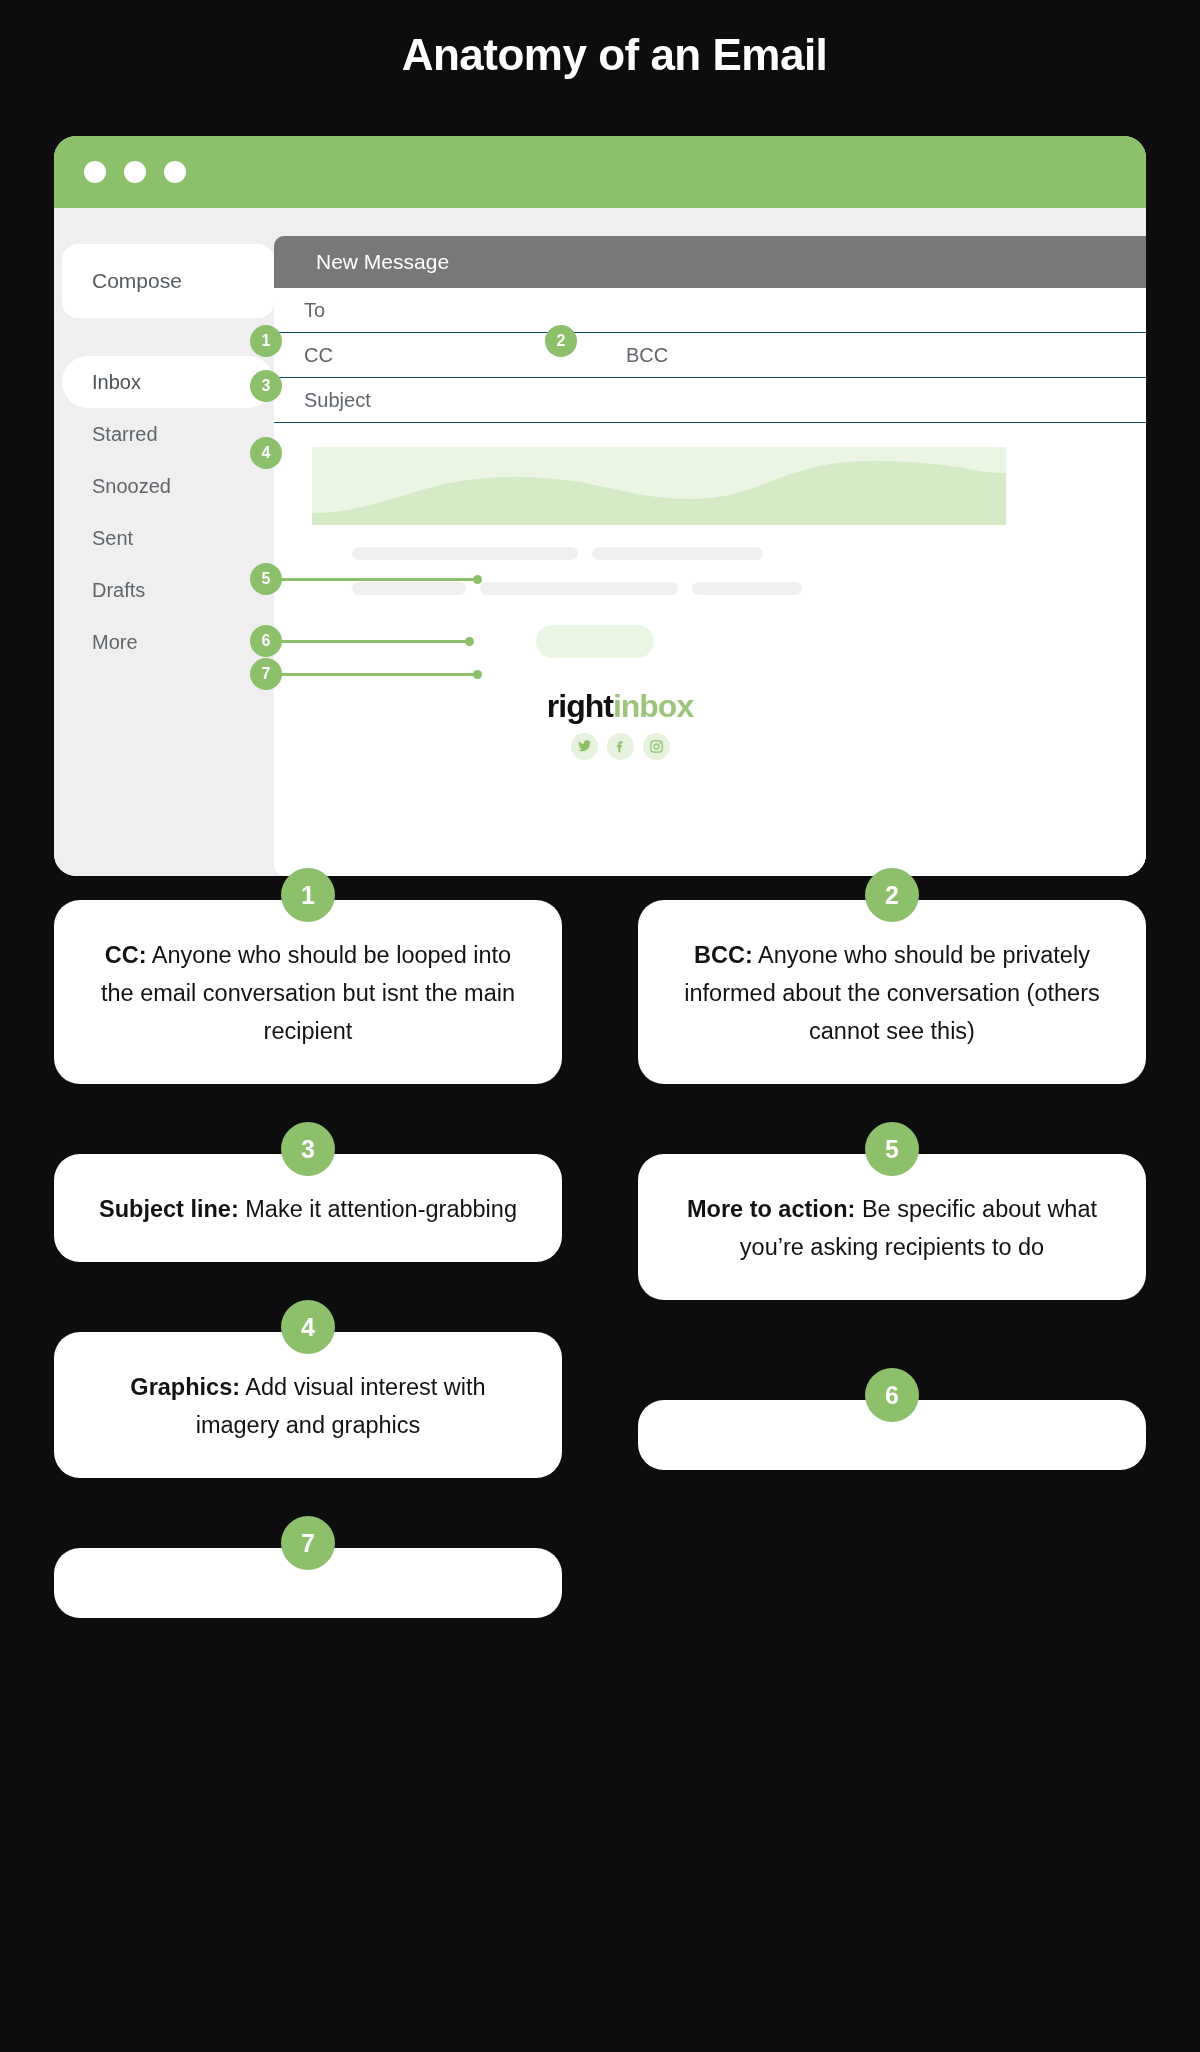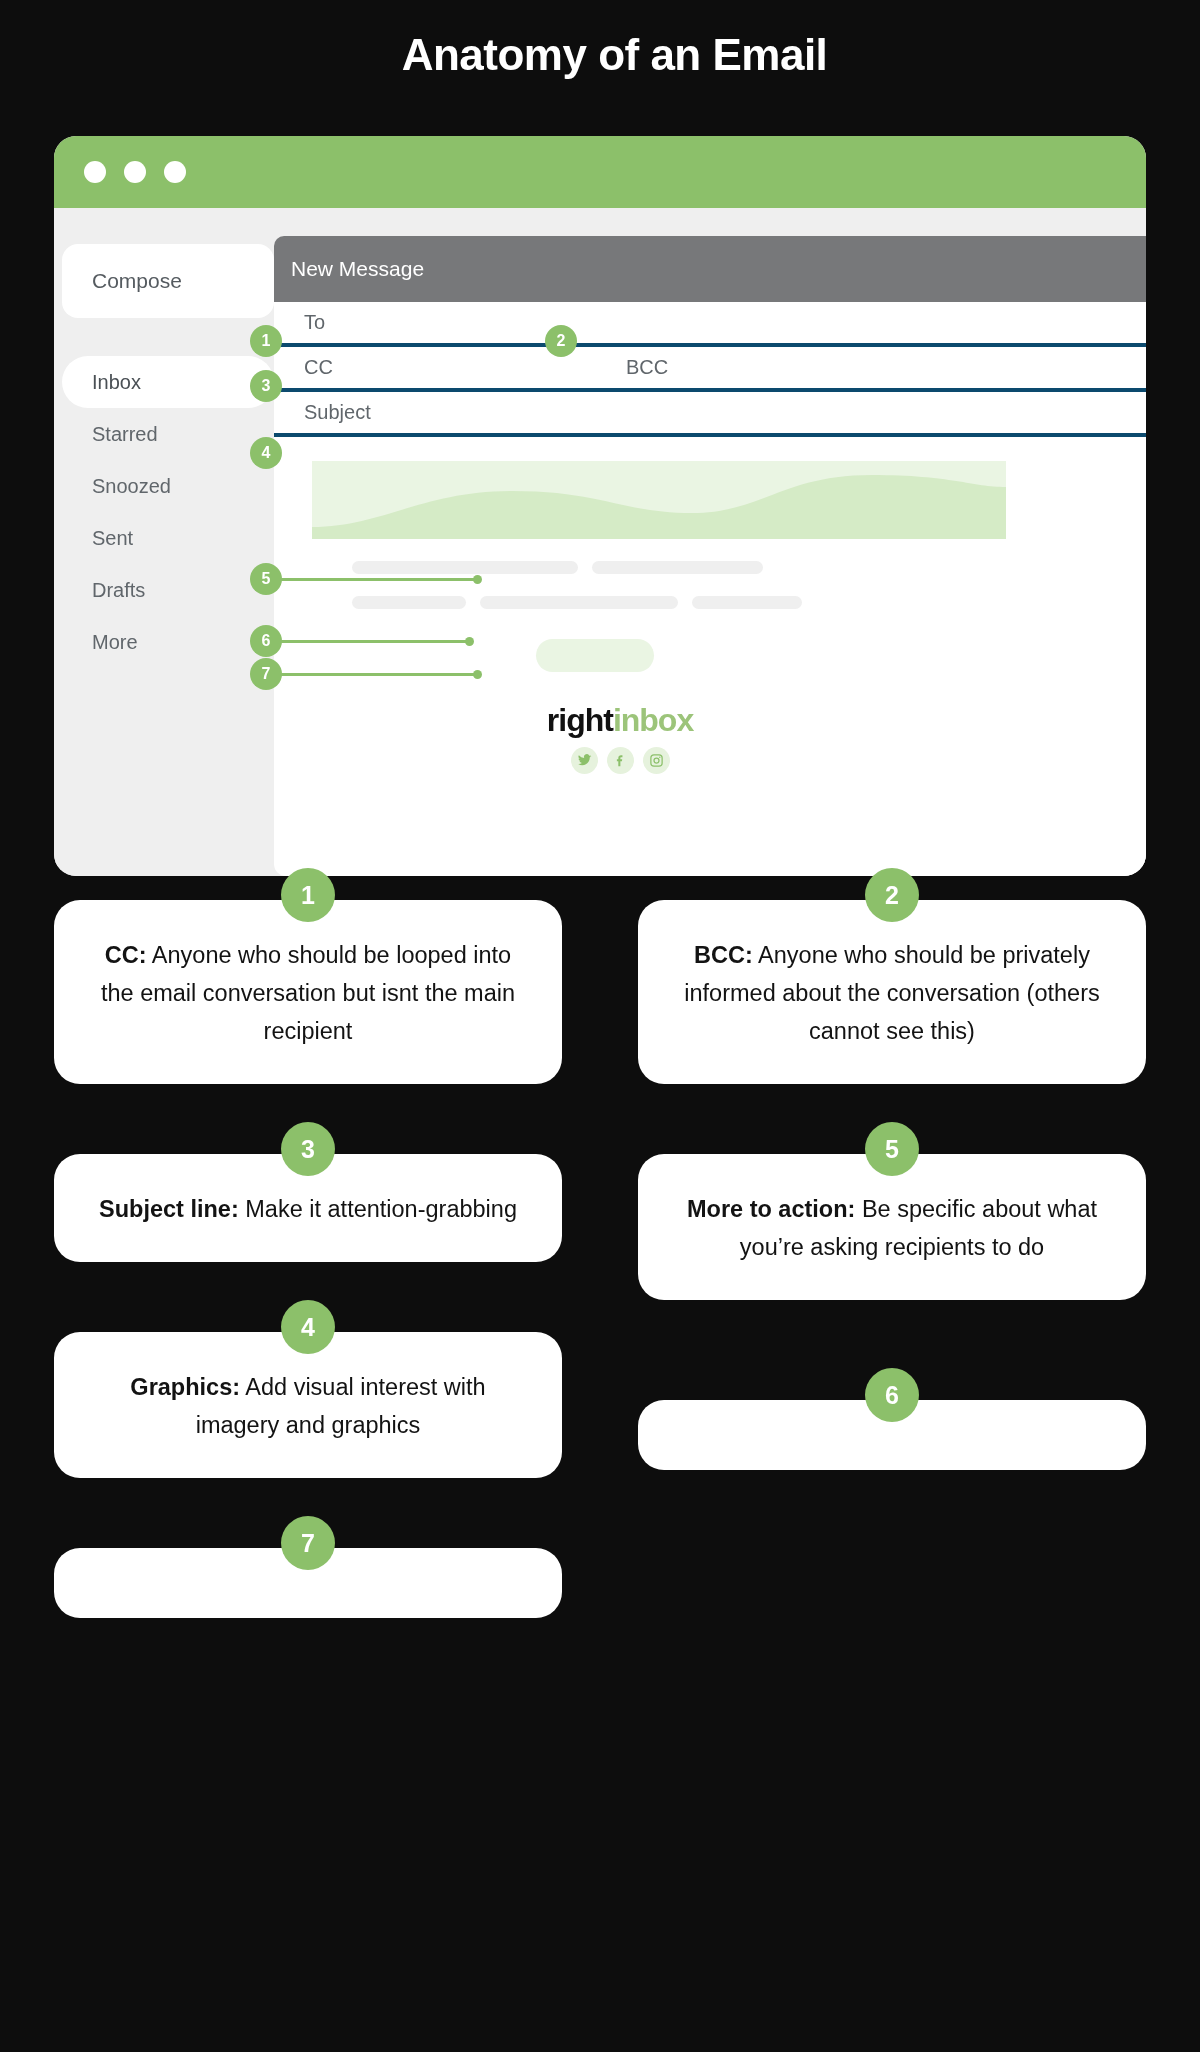--- a/index.html
+++ b/index.html
@@ -100,35 +100,35 @@
     flex: 1;
     margin-right: 0;
     background: #ffffff;
     border-top-left-radius: 12px;
     border-bottom-left-radius: 12px;
     overflow: visible;
   }
   .msg-header {
     background: #77787a;
     color: #ffffff;
-    height: 66px;
-    display: flex;
-    align-items: center;
-    padding-left: 17px;
+    height: 52px;
+    display: flex;
+    align-items: center;
+    padding-left: 42px;
     font-size: 21px;
     border-top-left-radius: 10px;
   }
   .msg-field {
     height: 45px;
     display: flex;
     align-items: center;
     padding-left: 30px;
     font-size: 20px;
     color: #60666b;
-    border-bottom: 4px solid #0c4a6e;
+    border-bottom: 1px solid #0c4a6e;
     background: #ffffff;
     position: relative;
   }
   .msg-field .bcc-label {
     position: absolute;
     left: 352px;
   }
 
   
   .banner {

